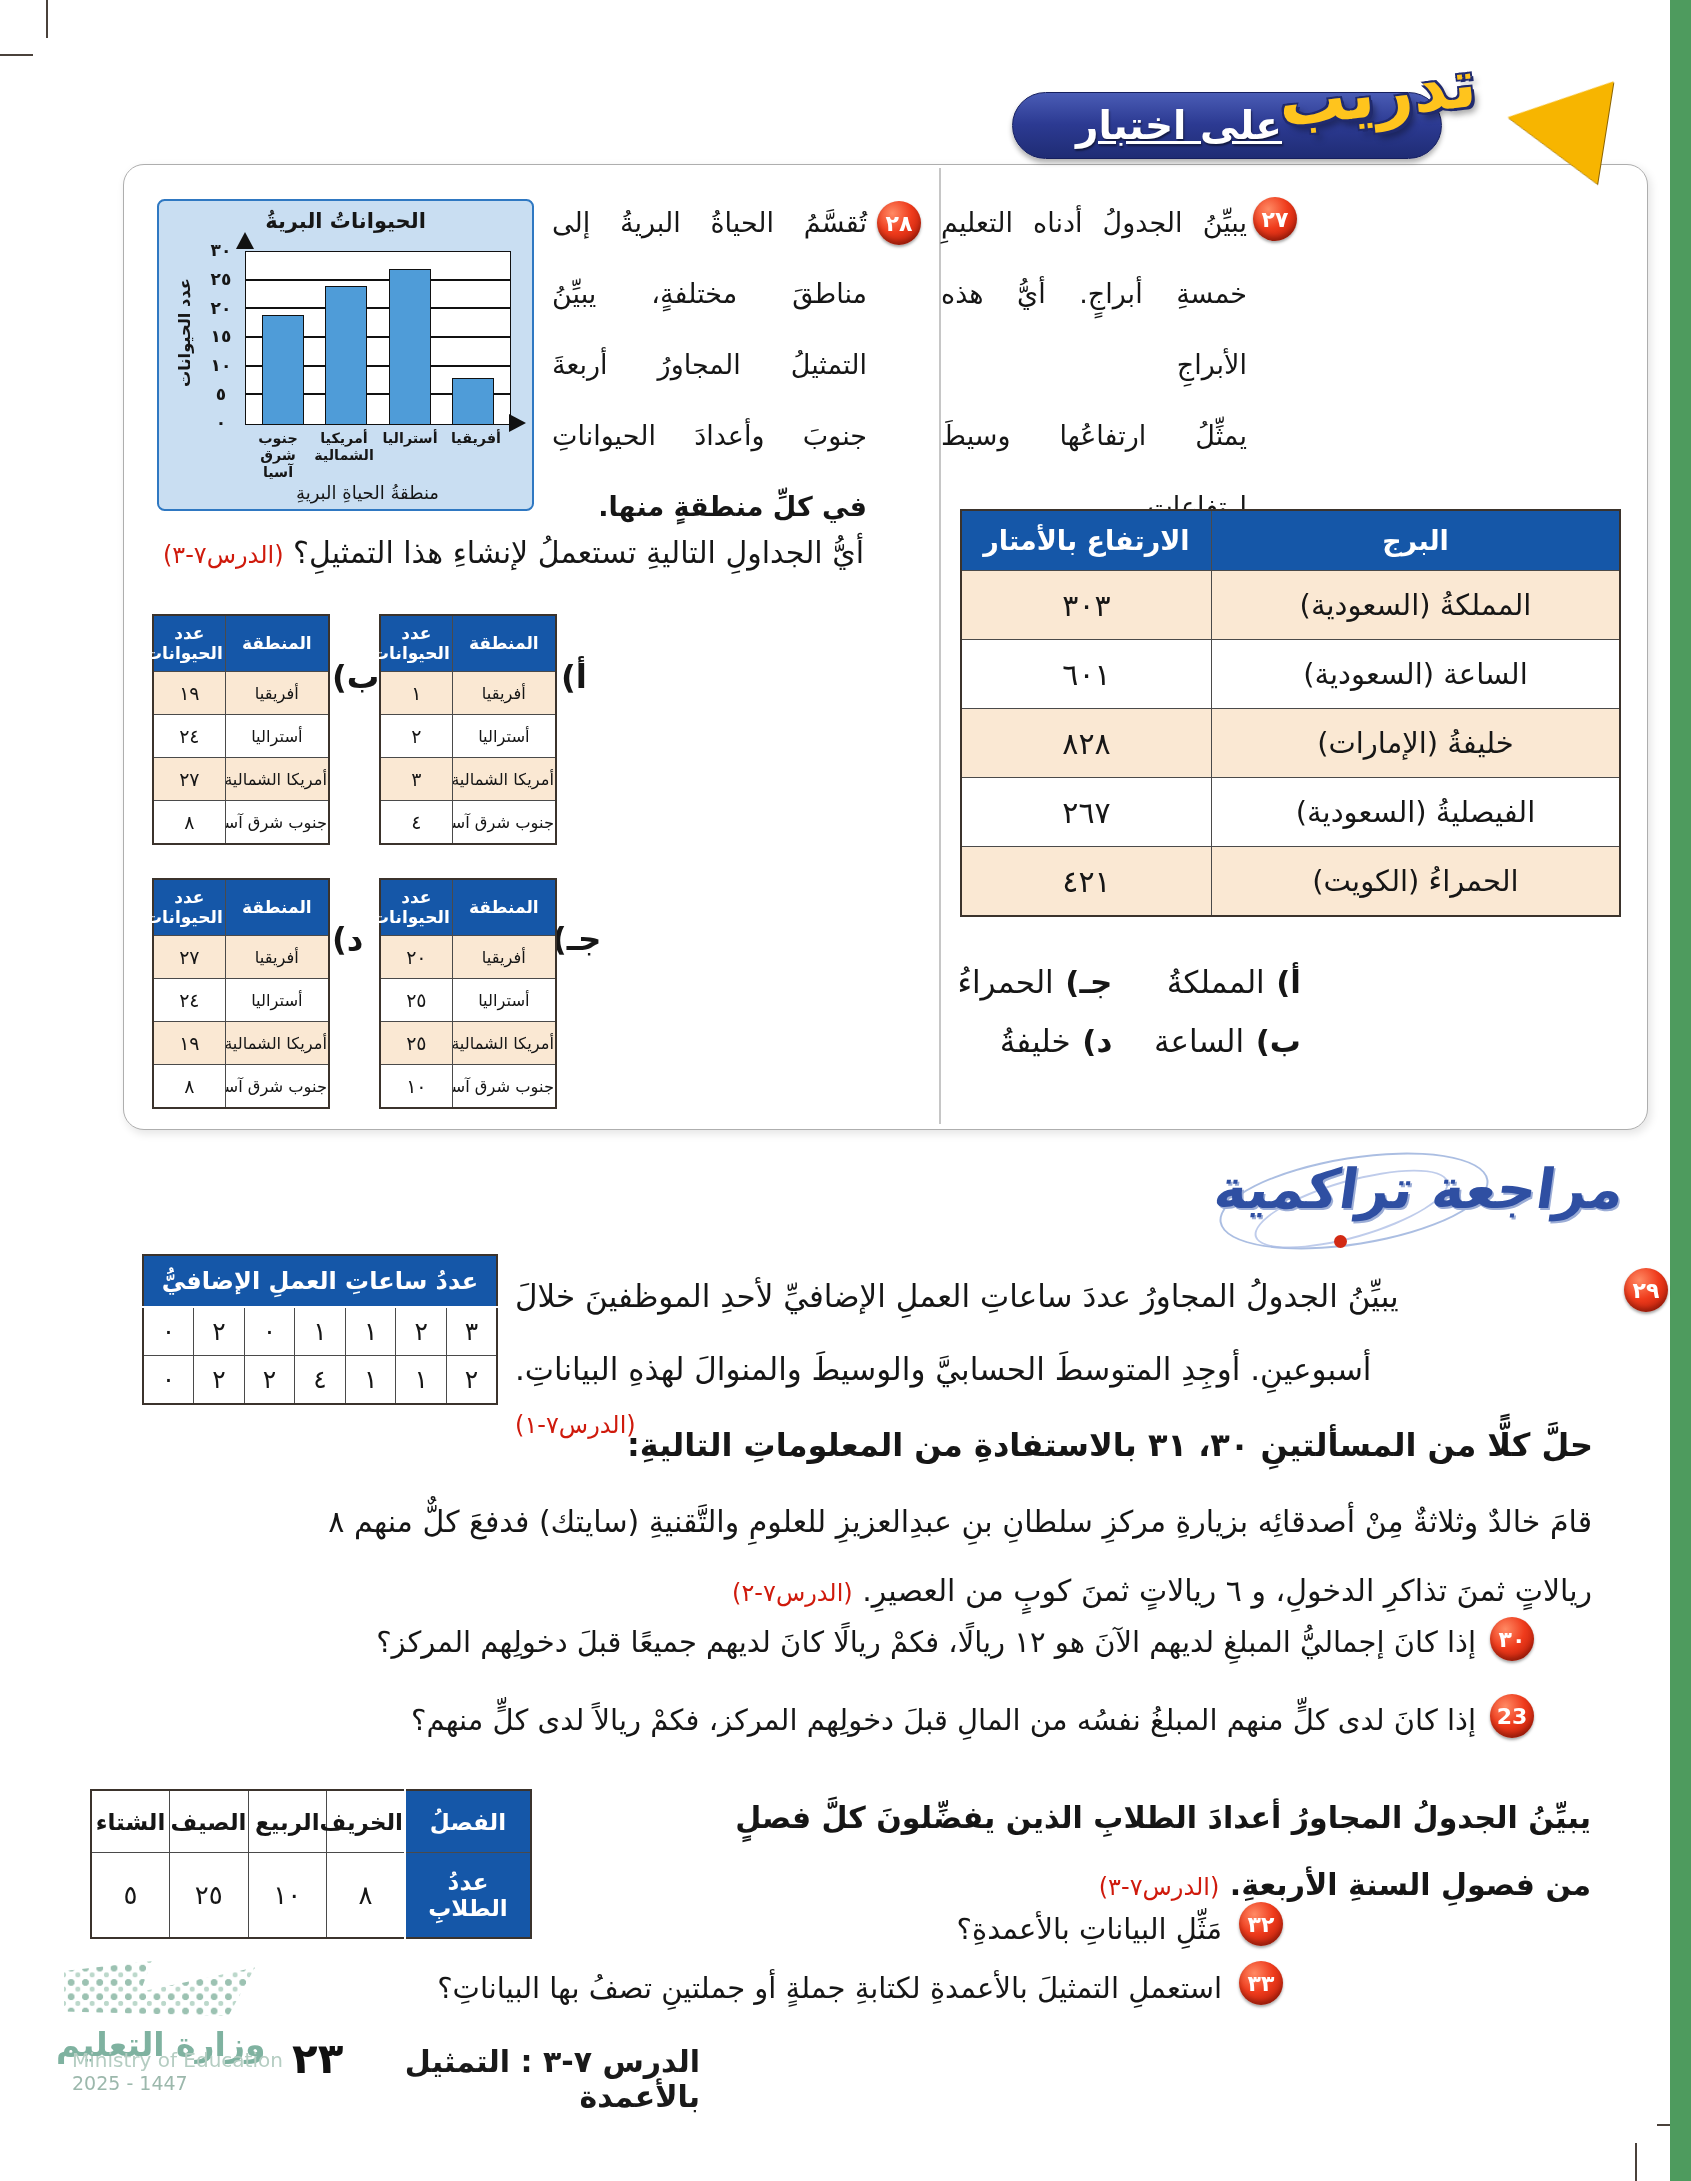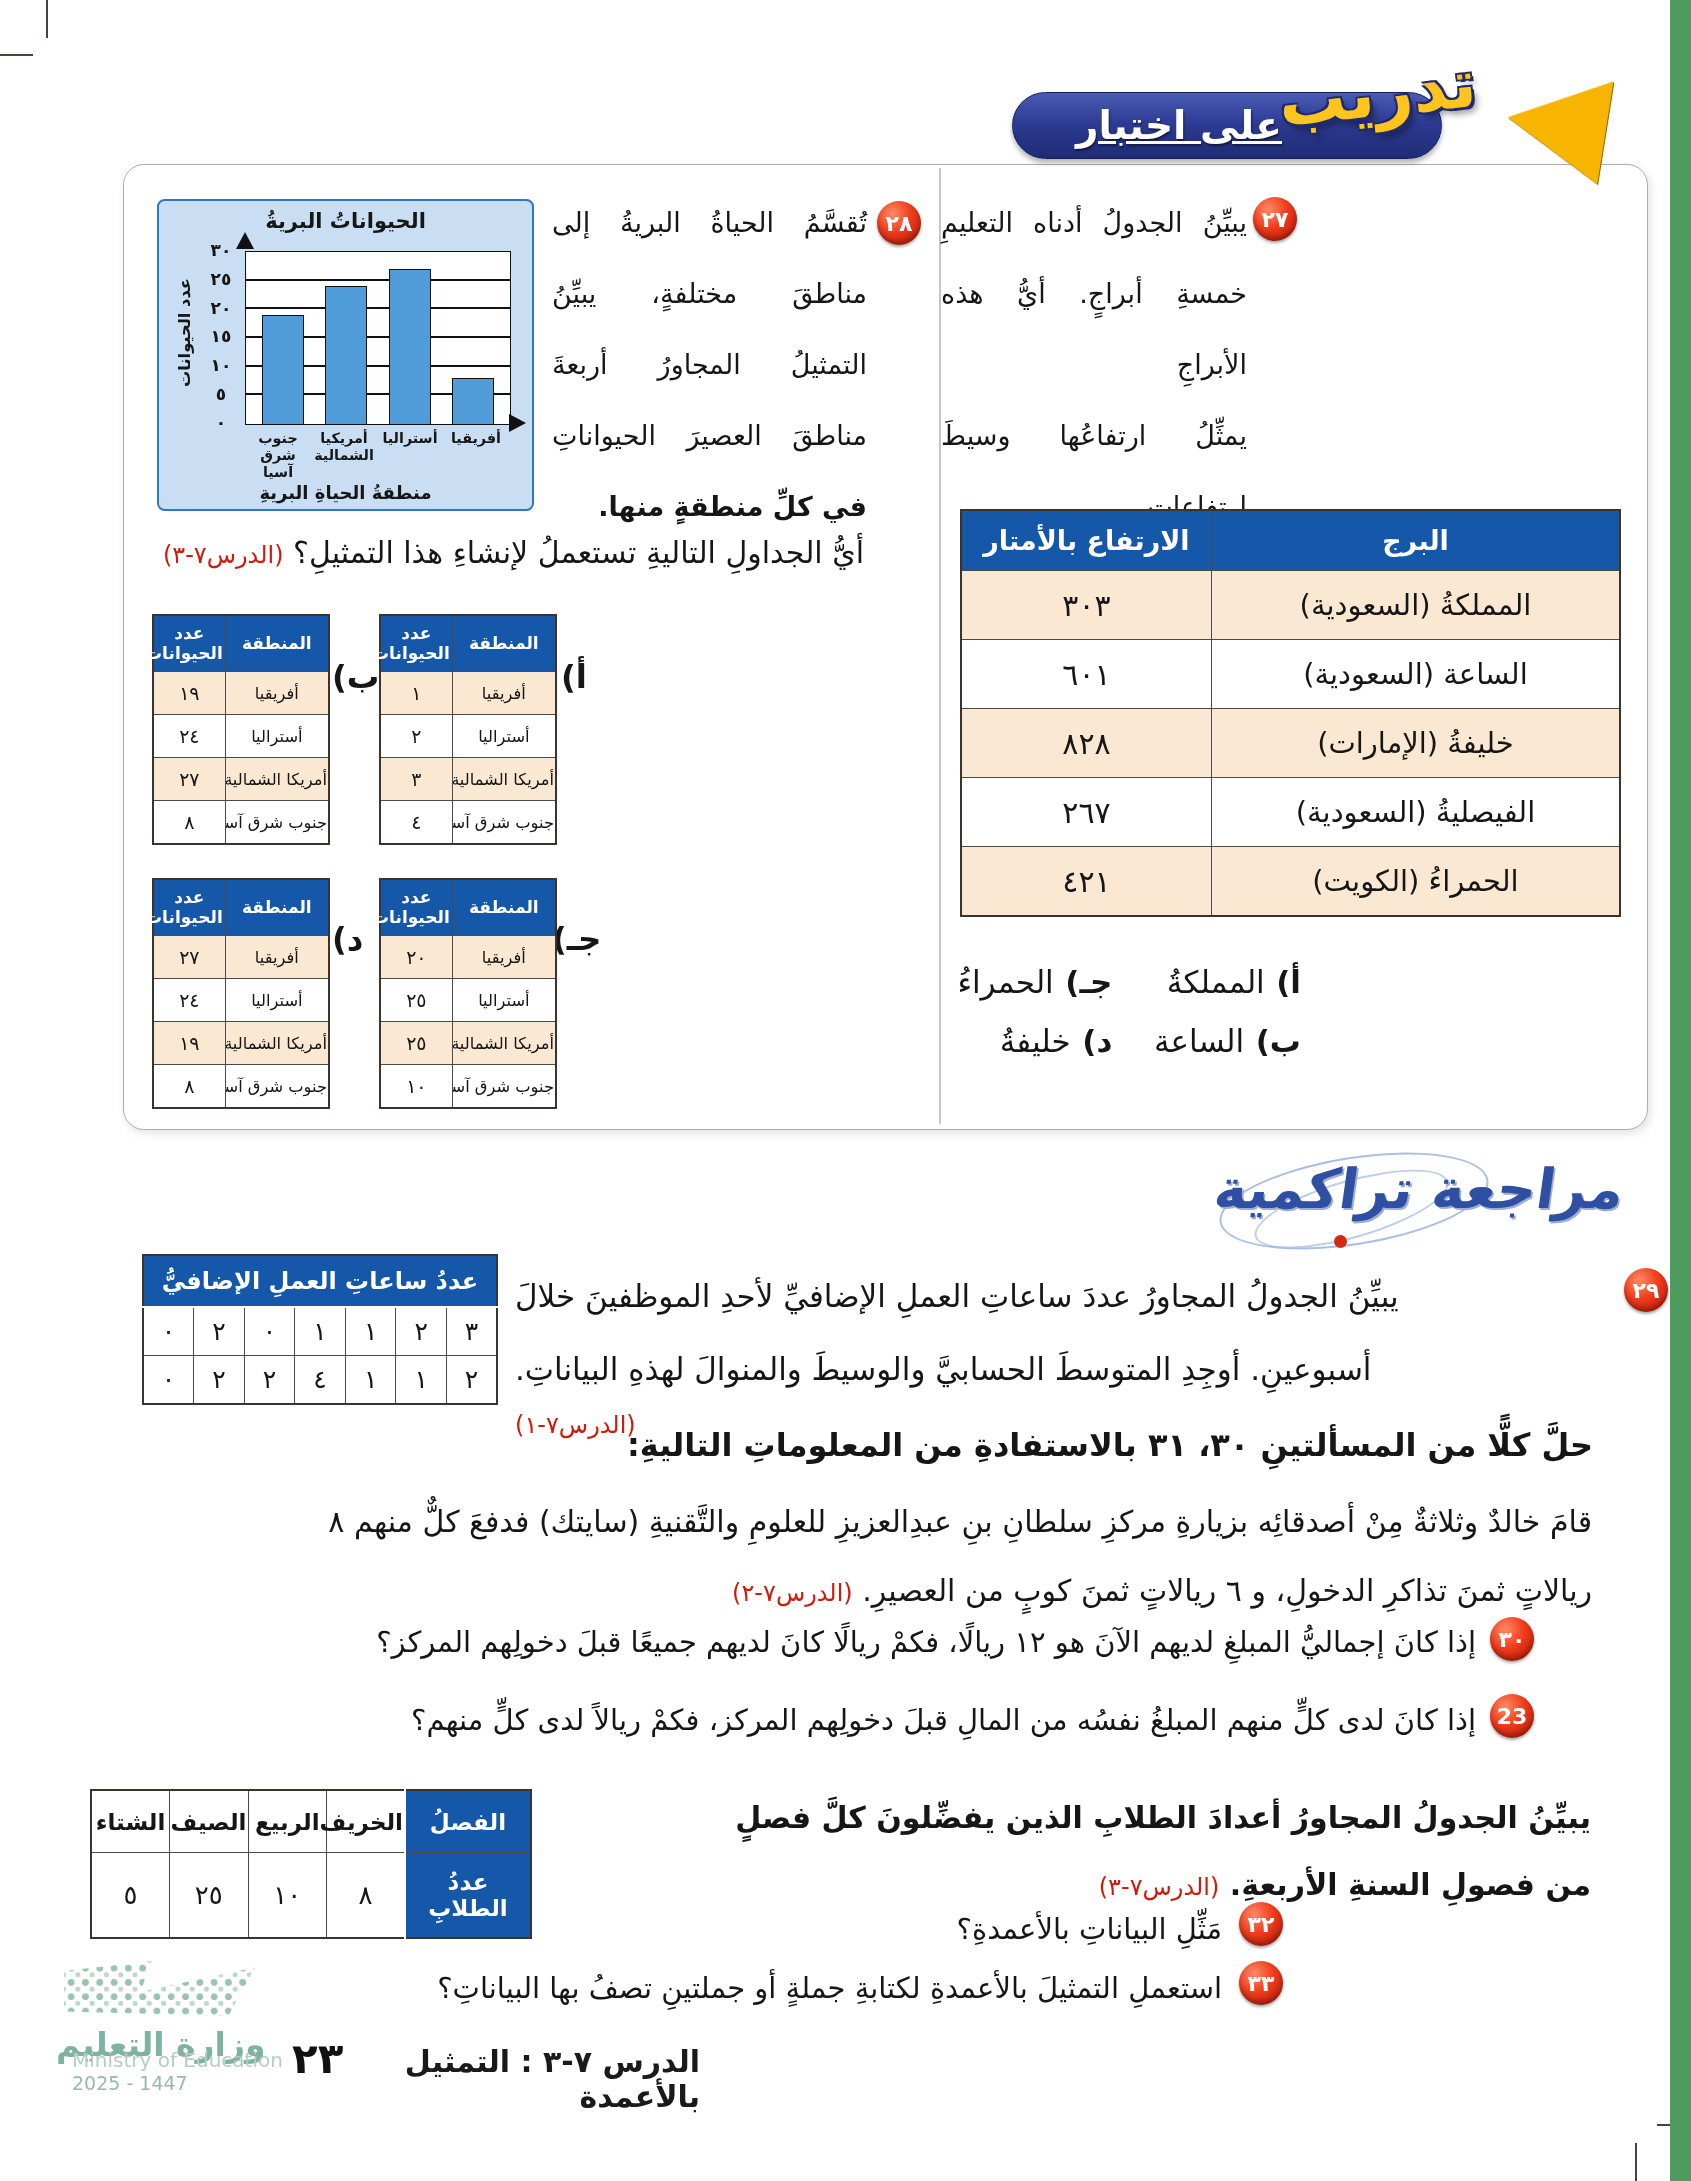--- a/index.html
+++ b/index.html
@@ -71,21 +71,21 @@
   .bar{width:42px;background:#4f9cd8;border:1.9px solid #111;border-bottom:none;box-sizing:border-box;}
   .ytick{position:absolute;left:42px;width:40px;text-align:center;font-size:17px;font-weight:bold;}
   .arrow-up{position:absolute;left:77px;top:31px;width:0;height:0;
     border-left:9.6px solid transparent;border-right:9.6px solid transparent;border-bottom:17px solid #111;}
   .arrow-right{position:absolute;left:350px;top:213px;width:0;height:0;
     border-top:9.6px solid transparent;border-bottom:9.6px solid transparent;border-right:none;border-left:17px solid #111;}
   .xlabels{position:absolute;left:86px;top:229px;width:264px;display:flex;justify-content:space-around;}
   .xlabels span{flex:1;text-align:center;font-size:14.3px;font-weight:bold;line-height:1.2;}
   .ylab-wrap{position:absolute;left:-57px;top:122px;width:164px;text-align:center;
     transform:rotate(-90deg);font-size:16.3px;font-weight:bold;}
-  .x-title{position:absolute;left:0;top:281px;width:100%;text-align:center;font-size:18px;font-weight:bold;}
+  .x-title{position:absolute;left:0;top:281px;width:100%;text-align:center;font-size:18px;font-weight:normal;padding-left:22px;}
 
   
   .mini{position:absolute;width:178px;table-layout:fixed;}
   .mini th{font-size:17px;line-height:1.15;height:55px;padding:0 1.9px;}
   .mini td{height:40px;text-align:center;font-size:16.3px;white-space:nowrap;overflow:hidden;}
   .mini td.val{font-size:19px;}
   .mini-label{position:absolute;font-size:32.5px;font-weight:bold;}
 
   
   .review-head{position:absolute;left:956px;top:1157px;width:669px;height:111px;text-align:right;}
@@ -199,21 +199,21 @@
     <div><span class="opt-letter">د)</span><span>خليفةُ</span></div>
   </div>
 
   <div class="badge" style="left:878px;top:201px;">
     <span>٢٨</span>
   </div>
   <div class="abs qtext" style="left:553px;top:187px;width:315px;">
     <div class="jline">تُقسَّمُ الحياةُ البريةُ إلى</div>
     <div class="jline">مناطقَ مختلفةٍ، يبيِّنُ</div>
     <div class="jline">التمثيلُ المجاورُ أربعةَ</div>
-    <div class="jline">مناطقَ العصيرَ الحيواناتِ</div>
+    <div class="jline">جنوبَ وأعدادَ الحيواناتِ</div>
     <div style="font-weight:bold;">في كلِّ منطقةٍ منها.</div>
   </div>
 
   <div class="chart-card">
     <div class="chart-title">الحيواناتُ البريةُ</div>
     <div class="ylab-wrap"><span>عدد الحيوانات</span></div>
     <div class="ytick" style="top:39px;">٣٠</div>
     <div class="ytick" style="top:68px;">٢٥</div>
     <div class="ytick" style="top:97px;">٢٠</div>
     <div class="ytick" style="top:125px;">١٥</div>

